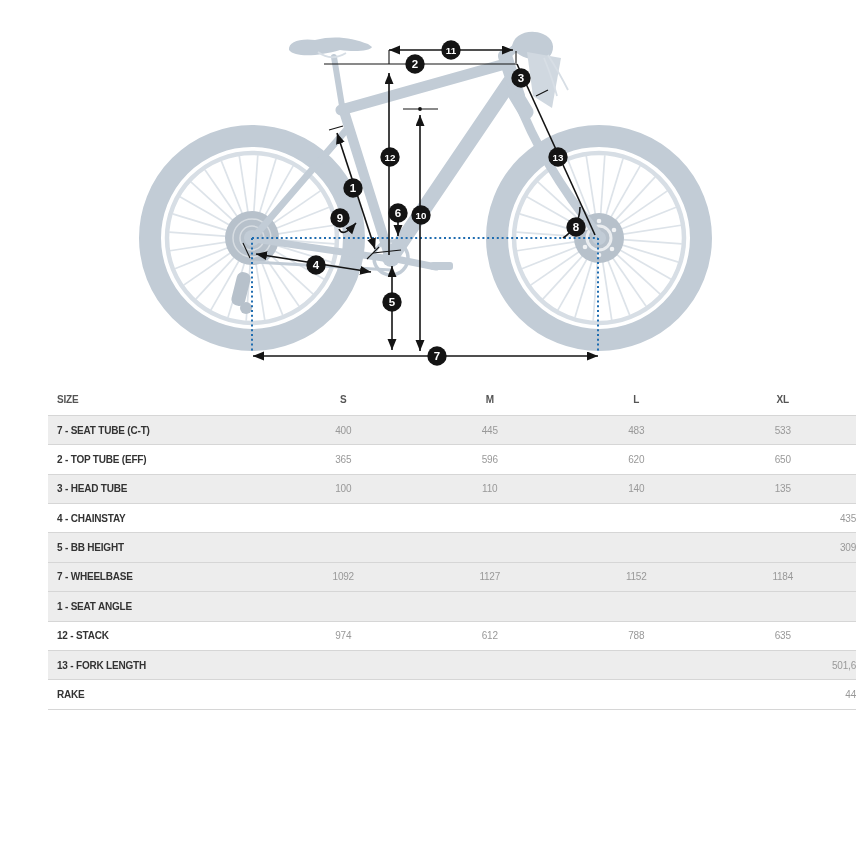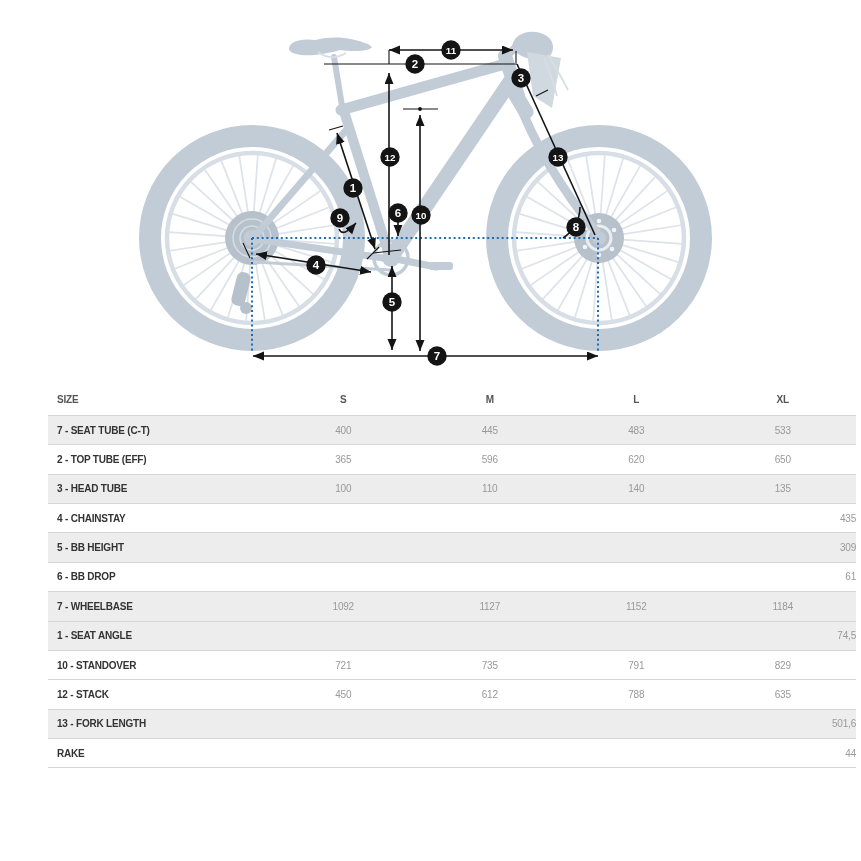--- a/index.html
+++ b/index.html
@@ -297,45 +297,33 @@
         <div class="c-val">135</div>
       </div>
       <div class="t-row">
         <div class="c-label">4 - CHAINSTAY</div>
         <div class="c-merged">435</div>
       </div>
       <div class="t-row alt">
         <div class="c-label">5 - BB HEIGHT</div>
         <div class="c-merged">309</div>
       </div>
-      <div class="t-row">
-        <div class="c-label">6 - BB DROP</div>
-        <div class="c-merged">61</div>
-      </div>
       <div class="t-row alt">
         <div class="c-label">7 - WHEELBASE</div>
         <div class="c-val">1092</div>
         <div class="c-val">1127</div>
         <div class="c-val">1152</div>
         <div class="c-val">1184</div>
       </div>
       <div class="t-row alt">
         <div class="c-label">1 - SEAT ANGLE</div>
-        <div class="c-merged">74,5</div>
-      </div>
-      <div class="t-row">
-        <div class="c-label">10 - STANDOVER</div>
-        <div class="c-val">721</div>
-        <div class="c-val">735</div>
-        <div class="c-val">791</div>
-        <div class="c-val">829</div>
       </div>
       <div class="t-row">
         <div class="c-label">12 - STACK</div>
-        <div class="c-val">450</div>
+        <div class="c-val">974</div>
         <div class="c-val">612</div>
         <div class="c-val">788</div>
         <div class="c-val">635</div>
       </div>
       <div class="t-row alt">
         <div class="c-label">13 - FORK LENGTH</div>
         <div class="c-merged">501,6</div>
       </div>
       <div class="t-row">
         <div class="c-label">RAKE</div>

